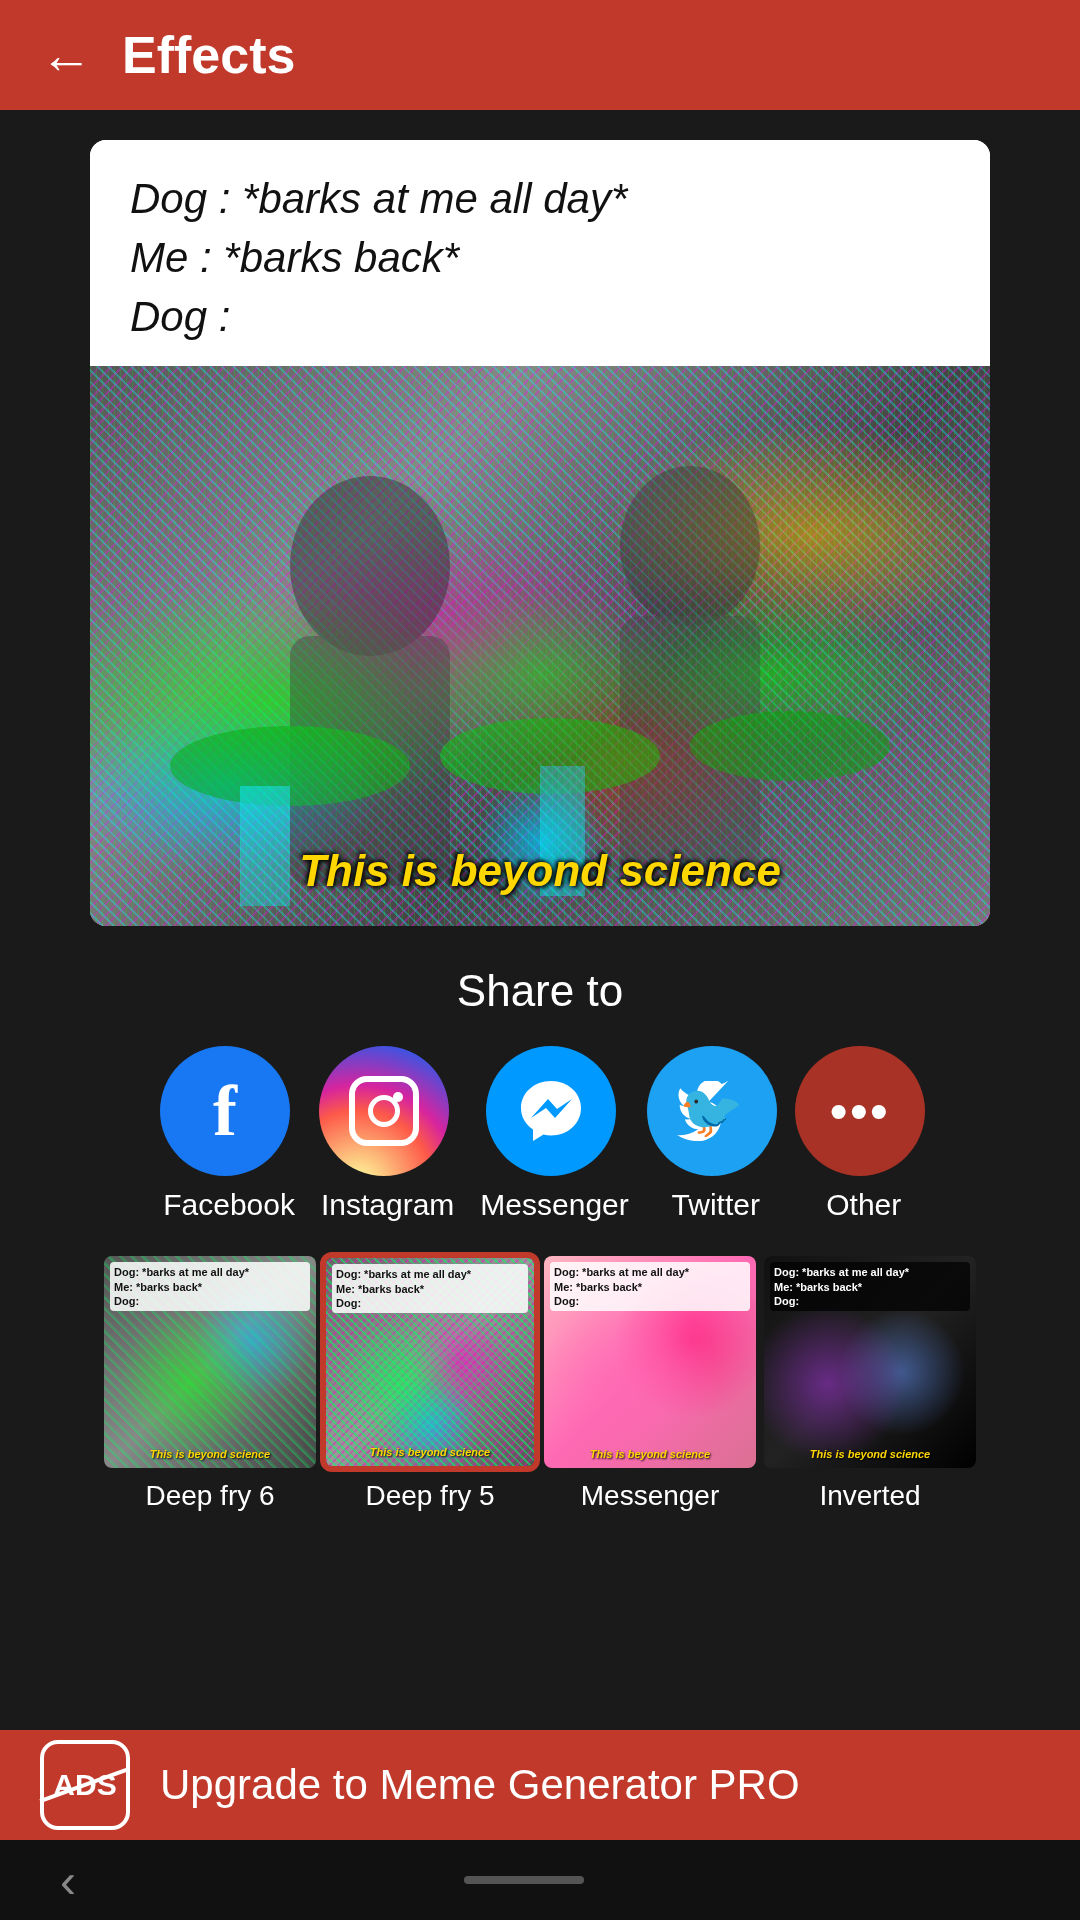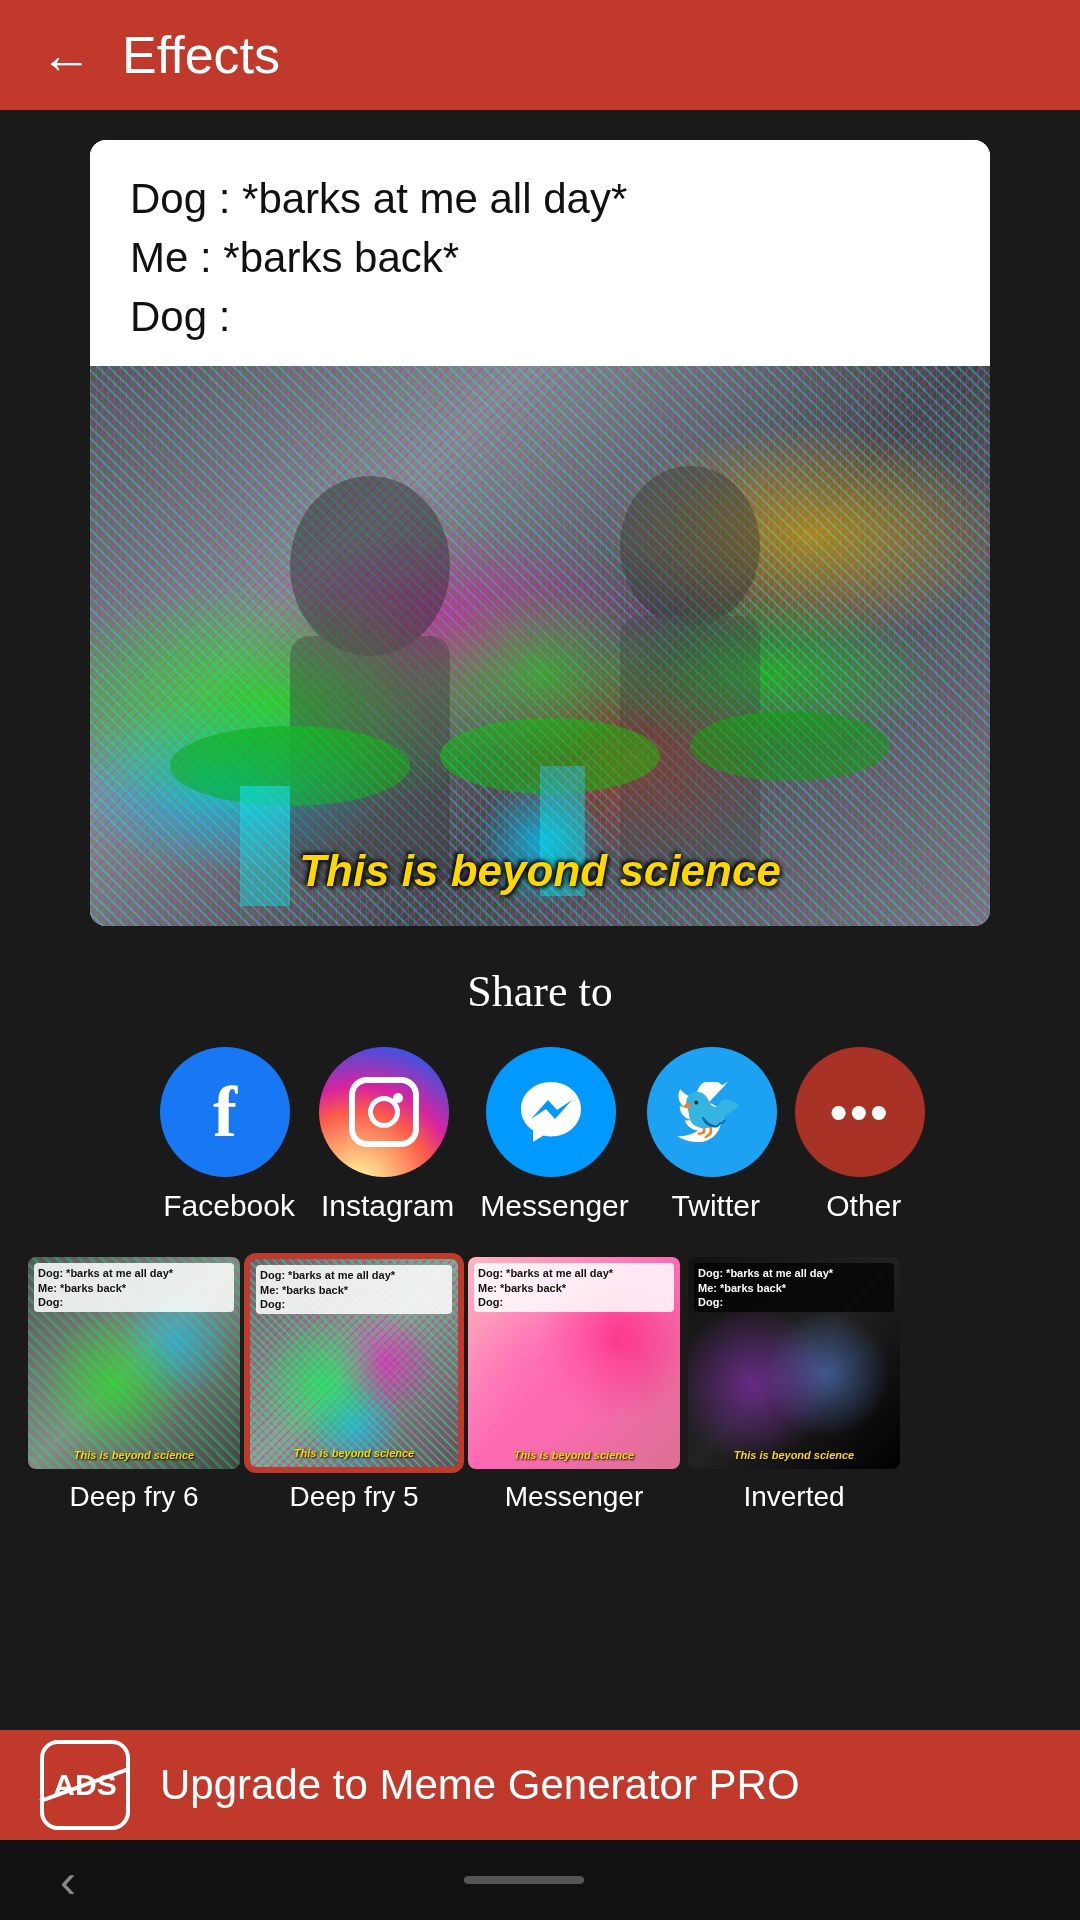--- a/index.html
+++ b/index.html
@@ -23,39 +23,40 @@
     }
     .back-arrow {
       color: white;
       font-size: 52px;
       cursor: pointer;
       line-height: 1;
     }
     .header-title {
       color: white;
       font-size: 52px;
-      font-weight: normal;
+      font-weight: bold;
     }
 
     
     .meme-container {
       background: #1a1a1a;
       display: flex;
       justify-content: center;
       padding: 30px 40px 20px;
     }
     .meme-card {
       background: white;
       border-radius: 16px;
       width: 900px;
       overflow: hidden;
     }
     .meme-text-area {
       padding: 30px 40px 20px;
       background: white;
+      font-style: italic;
     }
     .meme-line {
       font-size: 42px;
       color: #111;
       font-family: 'Arial Black', Arial, sans-serif;
       line-height: 1.4;
       font-weight: 400;
     }
     .meme-image-wrapper {
       position: relative;
@@ -106,21 +107,20 @@
     .share-section {
       padding: 20px 0 10px;
       display: flex;
       flex-direction: column;
       align-items: center;
     }
     .share-title {
       color: white;
       font-size: 44px;
       margin-bottom: 30px;
-      font-family: Liberation Serif, serif;
     }
     .share-buttons {
       display: flex;
       gap: 18px;
       justify-content: center;
       align-items: flex-start;
       padding: 0 20px;
     }
     .share-btn {
       display: flex;
@@ -147,23 +147,24 @@
     .fb-blue { background: #1877F2; }
     .ig-gradient { background: radial-gradient(circle at 30% 107%, #fdf497 0%, #fdf497 5%, #fd5949 45%, #d6249f 60%, #285AEB 90%); }
     .messenger-blue { background: #0099FF; }
     .twitter-cyan { background: #1DA1F2; }
     .save-red { background: #c0392b; }
     .other-dark-red { background: #a93226; }
 
     
     .effects-row {
       display: flex;
-      padding: 20px 24px 10px;
+      padding: 20px 16px 10px;
       overflow-x: auto;
       scrollbar-width: none;
+      justify-content: center;
     }
     .effect-item {
       display: flex;
       flex-direction: column;
       align-items: center;
       gap: 8px;
       cursor: pointer;
       flex-shrink: 0;
     }
     .effect-thumb {

